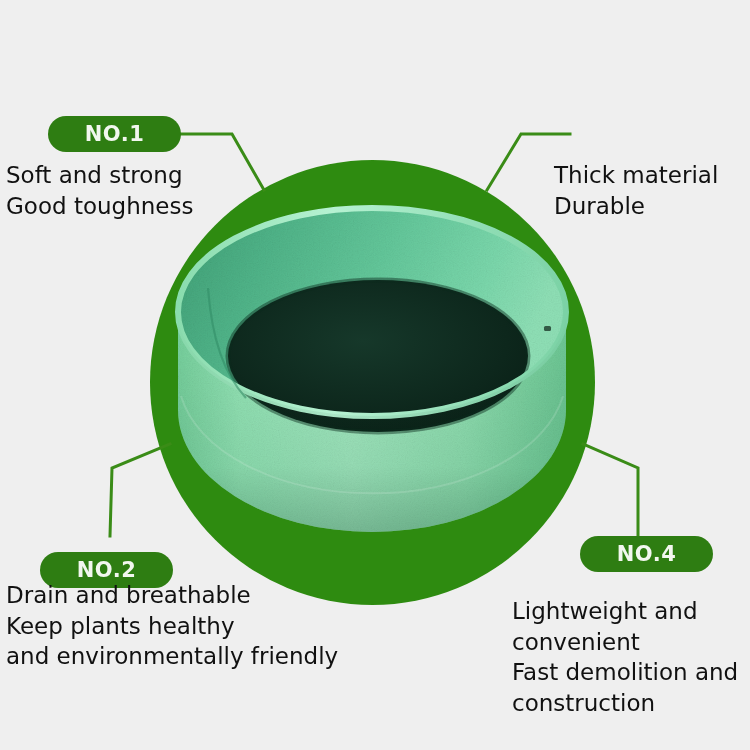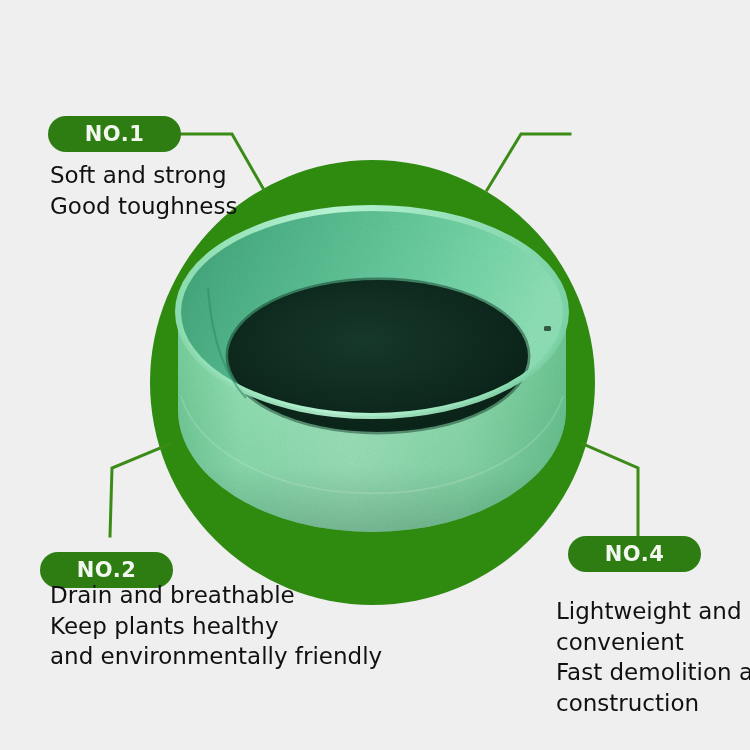--- a/index.html
+++ b/index.html
@@ -63,31 +63,30 @@
     font-weight: bold;
     letter-spacing: 0.5px;
     display: flex;
     align-items: center;
     justify-content: center;
     box-sizing: border-box;
   }
   #badge-1 { left: 48px;  top: 116px; width: 133px; }
   #badge-3 { left: 570px; top: 116px; width: 133px; }
   #badge-2 { left: 40px;  top: 552px; width: 133px; }
-  #badge-4 { left: 568px; top: 536px; width: 133px; }
+  #badge-4 { left: 580px; top: 536px; width: 133px; }
 
   
   .feature-text {
     position: absolute;
     color: #111111;
     font-size: 23px;
     line-height: 1.33;
     white-space: pre;
     font-family: "DejaVu Sans", sans-serif;
-    margin-left: 44px;
   }
   #text-1 { left: 6px;   top: 160px; }
   #text-3 { left: 554px; top: 160px; }
   #text-2 { left: 6px;   top: 580px; }
   #text-4 { left: 512px; top: 596px; }
 </style>
 </head>
 <body>
 
 <div id="stage">
@@ -183,20 +182,22 @@
       <polyline points="638,536 638,468 583,444"></polyline>
     </g>
   </svg>
 
   <div class="badge" id="badge-1">NO.1</div>
   <div class="badge" id="badge-2">NO.2</div>
   <div class="badge" id="badge-4">NO.4</div>
 
   <div class="feature-text" id="text-1">Soft and strong
 Good toughness</div>
+  <div class="feature-text" id="text-3">Thick material
+Durable</div>
   <div class="feature-text" id="text-2">Drain and breathable
 Keep plants healthy
 and environmentally friendly</div>
   <div class="feature-text" id="text-4">Lightweight and
 convenient
 Fast demolition and
 construction</div>
 
 </div>
 

